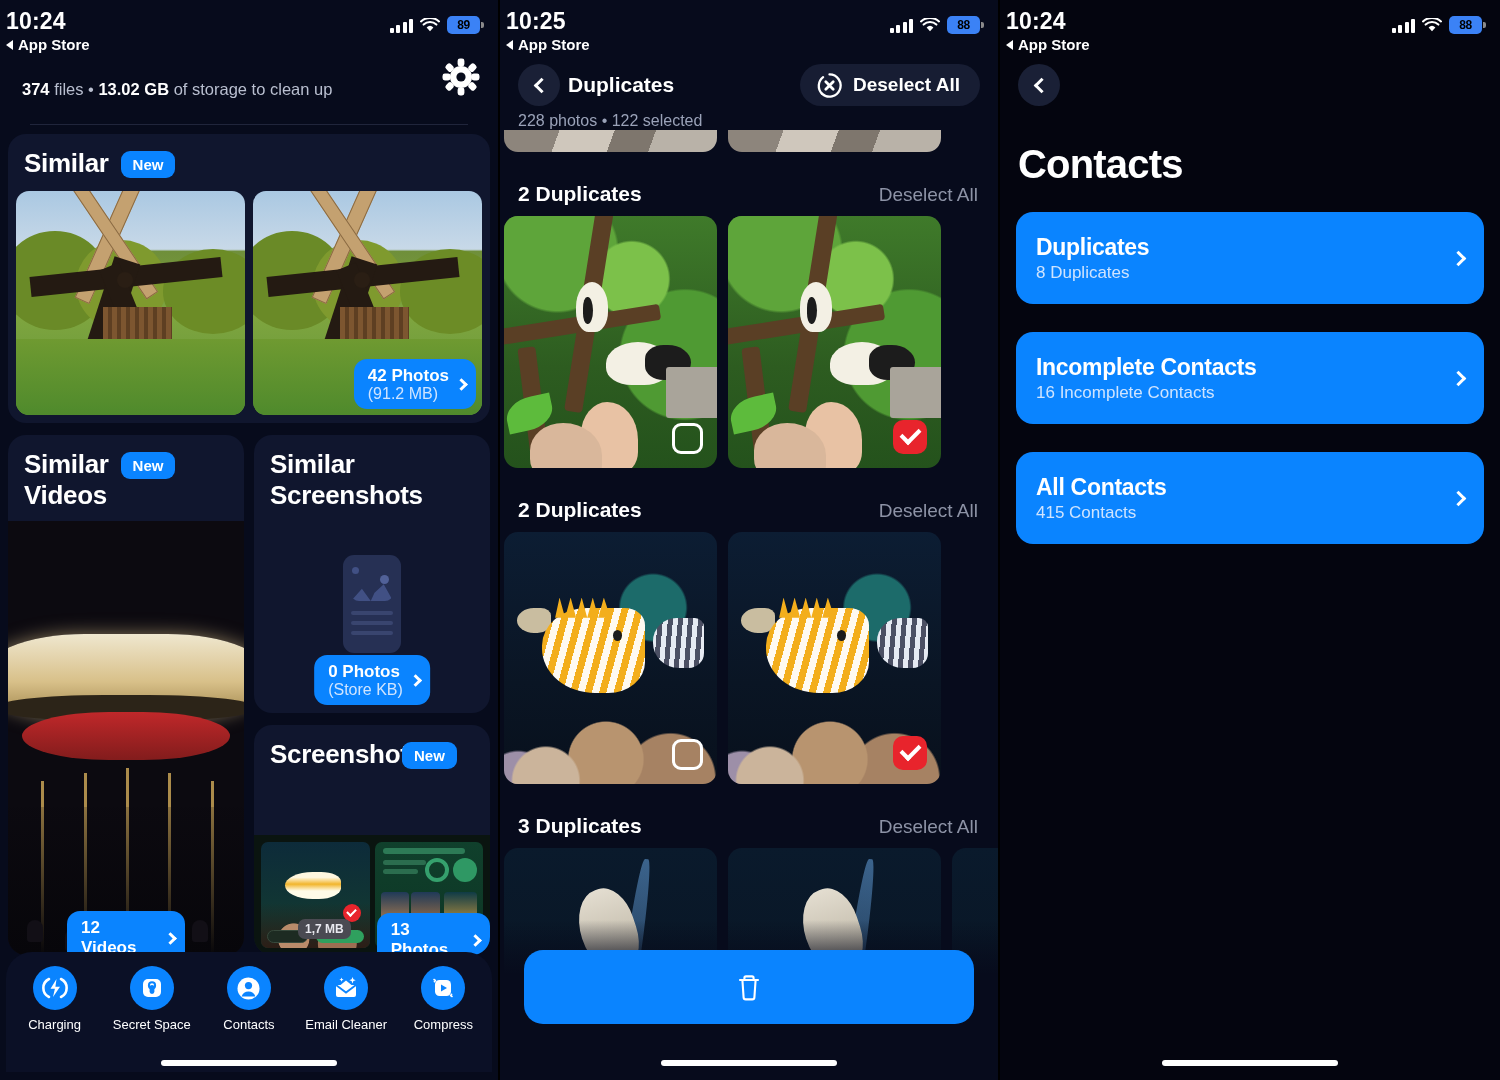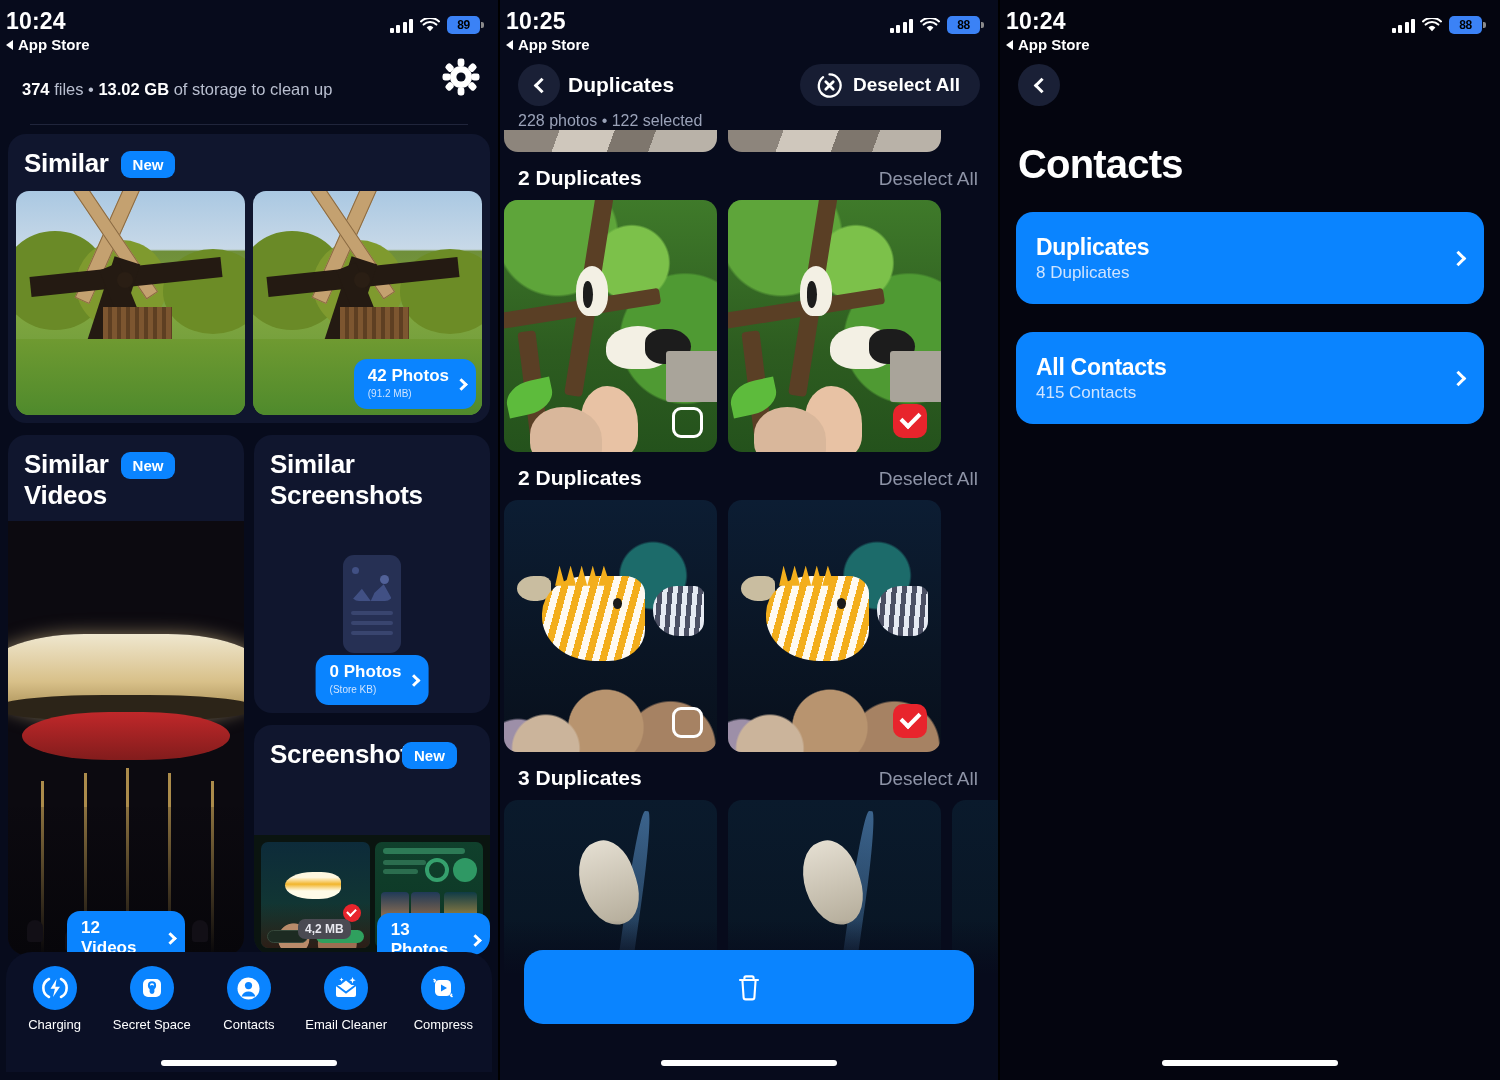--- a/index.html
+++ b/index.html
@@ -105,21 +105,21 @@
   .wm-grass { position:absolute; left:0; right:0; bottom:0; height:34%;
     background: linear-gradient(#6f9a31,#4f8a2c); }
 
   .pill-btn {
     position: absolute; right: 6px; bottom: 6px;
     background: #0a84ff; border-radius: 13px;
     padding: 7px 10px 7px 14px;
     display: flex; align-items: center; gap: 8px;
   }
   .pill-main { font-size: 17px; font-weight: bold; color: #fff; line-height: 20px; }
-  .pill-sub { font-size: 10px; color: #cfe4ff; line-height: 16px; }
+  .pill-sub { font-size: 16px; color: #cfe4ff; line-height: 16px; }
   .chev {
     width: 9px; height: 9px; border-right: 3px solid #fff; border-top: 3px solid #fff;
     transform: rotate(45deg); flex: none;
   }
 
   .row2 { display: flex; gap: 10px; padding: 0 8px; margin-top: 12px; align-items: flex-start;}
   .col { flex: 1; display: flex; flex-direction: column; gap: 12px; }
 
   
   .carousel { width: 100%; height: 100%; background: #0c0a10; position: relative; overflow: hidden; }
@@ -223,21 +223,21 @@
     display:flex; align-items:center; gap: 10px; padding: 0 20px 0 16px;
   }
   .deselect-all-btn span { font-size: 19px; font-weight: bold; color:#fff; }
   .s2-count {
     position:absolute; top: 112px; left: 18px;
     font-size: 16px; color: #9aa2b8;
   }
   .s2-scroll { position:absolute; top:130px; left:0; right:0; bottom:0; overflow:hidden; }
   .grp-head {
     display:flex; justify-content:space-between; align-items:baseline;
-    padding: 14px 20px 10px 18px;
+    padding: 30px 20px 10px 18px;
   }
   .grp-title { font-size: 21px; font-weight: bold; color:#fff; }
   .grp-action { font-size: 19px; color:#8d93a6; }
   .grp-row { display:flex; gap: 11px; padding: 0 0 0 4px; }
   .dup-thumb {
     width: 213px; height: 252px; border-radius: 14px; overflow:hidden; position:relative;
     flex: none;
   }
   .check-empty {
     position:absolute; right: 14px; bottom: 14px;
@@ -513,21 +513,21 @@
                   <div class="cg-mini" style="left:8px;top:18px;width:40%;height:5px;background:#2b6d4e;"></div>
                   <div class="cg-mini" style="left:8px;top:27px;width:33%;height:5px;background:#2b6d4e;"></div>
                   <div style="position:absolute;right:34px;top:16px;width:24px;height:24px;border-radius:50%;border:4px solid #35a06d;"></div>
                   <div style="position:absolute;right:6px;top:16px;width:24px;height:24px;border-radius:50%;background:#2f9864;"></div>
                   <div class="cg-mini" style="left:6px;top:50px;width:26%;height:38px;background:linear-gradient(#1f3a58,#c98a4e);"></div>
                   <div class="cg-mini" style="left:34%;top:50px;width:26%;height:38px;background:linear-gradient(#1f3a58,#b87b42);"></div>
                   <div class="cg-mini" style="right:6px;top:50px;width:30%;height:38px;background:linear-gradient(#0f3b46,#d9a23e);"></div>
                   <div class="cg-mini" style="left:6px;bottom:2px;width:40%;height:20px;background:#0d2a33;"></div>
                   <div class="cg-mini" style="right:6px;bottom:2px;width:44%;height:20px;background:#0e2d37;"></div>
                 </div>
-                <span class="size-chip" style="left:44px;bottom:16px;">4,2 MB</span>
+                <span class="size-chip" style="left:44px;bottom:16px;">1,7 MB</span>
               </div>
               <div class="pill-btn" style="right:auto;left:52%;bottom:-12px;">
                 <div>
                   <div class="pill-main">13 Photos</div>
                 </div>
                 <span class="chev"></span>
               </div>
             </div>
           </div>
         </div>
@@ -793,20 +793,27 @@
     <div class="s3-list">
       <div class="s3-item">
         <div>
           <div class="s3-item-t">Duplicates</div>
           <div class="s3-item-s">8 Duplicates</div>
         </div>
         <span class="chev-lite"></span>
       </div>
       <div class="s3-item">
         <div>
+          <div class="s3-item-t">Incomplete Contacts</div>
+          <div class="s3-item-s">16 Incomplete Contacts</div>
+        </div>
+        <span class="chev-lite"></span>
+      </div>
+      <div class="s3-item">
+        <div>
           <div class="s3-item-t">All Contacts</div>
           <div class="s3-item-s">415 Contacts</div>
         </div>
         <span class="chev-lite"></span>
       </div>
     </div>
 
     <div class="home-ind"></div>
   </div>
 

